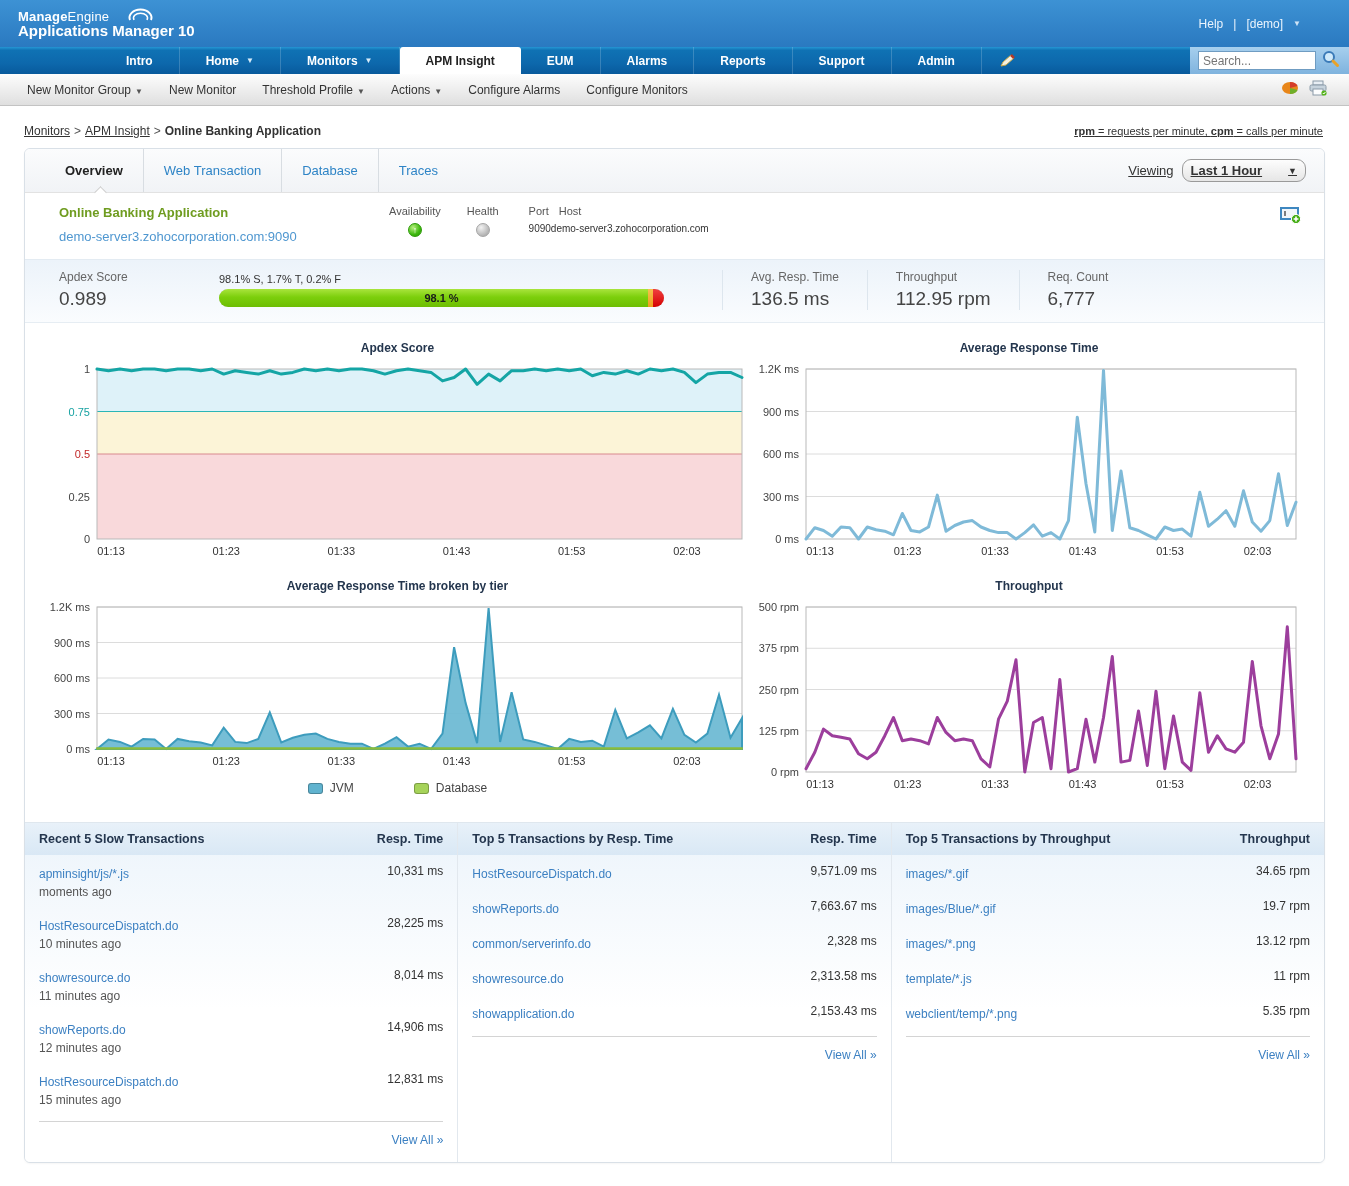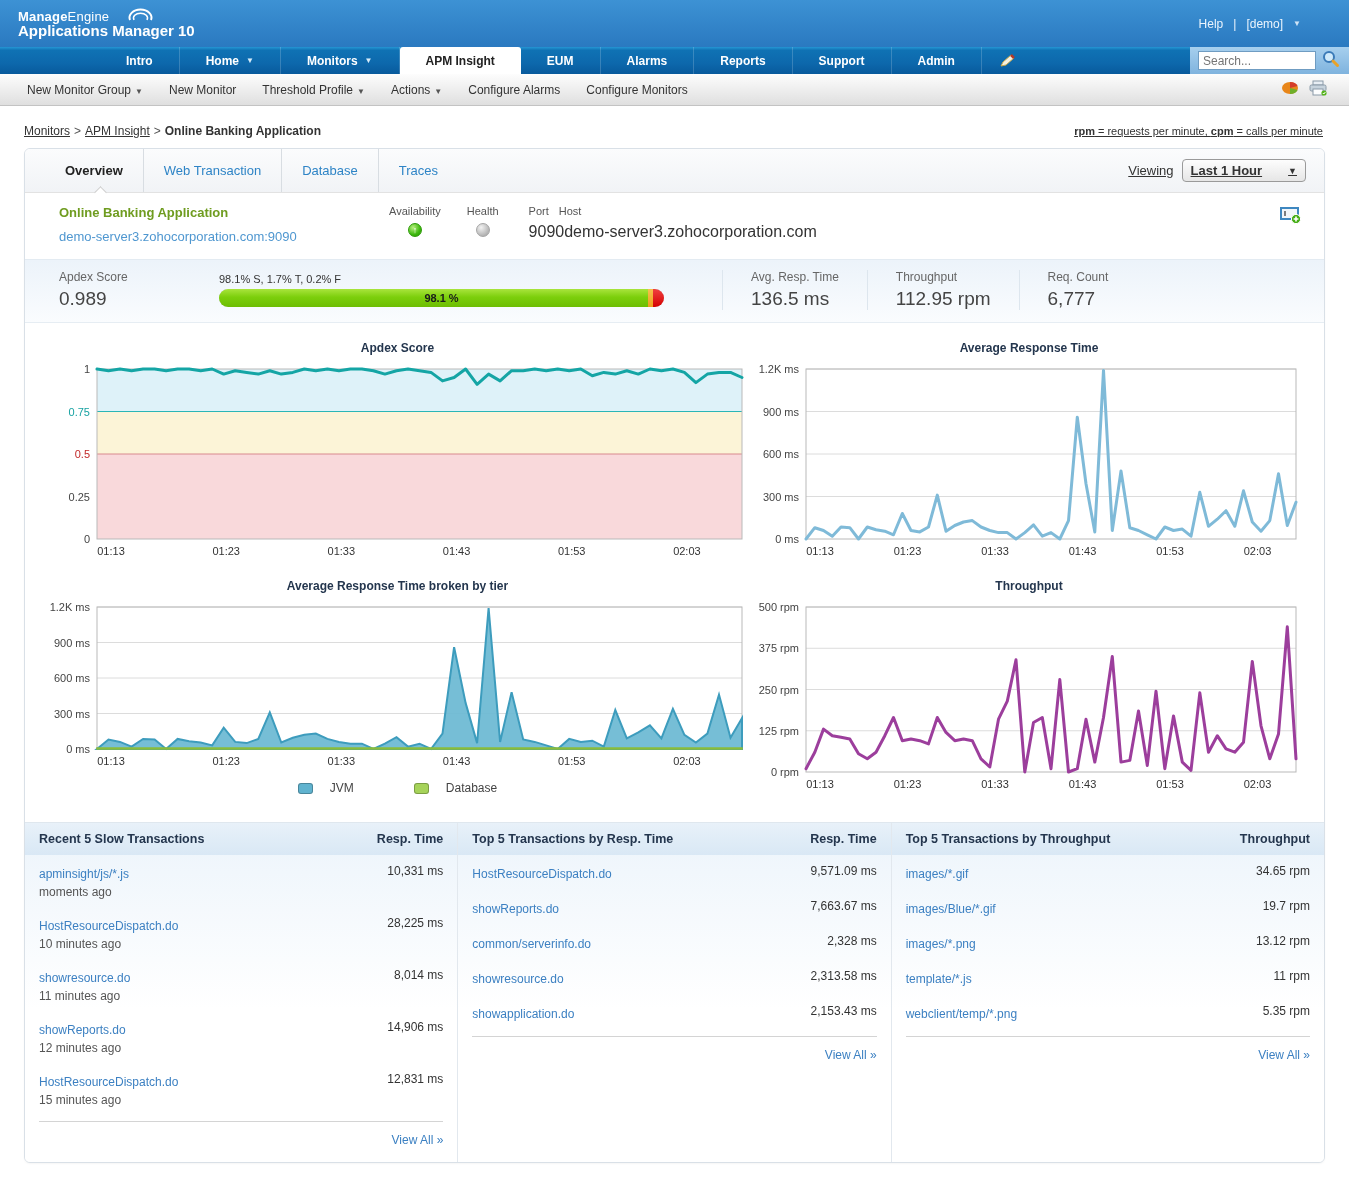--- a/index.html
+++ b/index.html
@@ -43,37 +43,37 @@
 
   
   .panel { margin:0 24px; border:1px solid #d9e0e7; border-radius:6px; background:#fff; box-shadow:0 1px 2px rgba(0,0,0,0.04); overflow:hidden; }
   .tabrow { display:flex; justify-content:space-between; align-items:center; background:linear-gradient(180deg,#fbfcfd,#f1f3f6); border-bottom:1px solid #e2e2e2; padding:0 18px 0 34px; height:44px; }
   .tabs { display:flex; align-items:center; height:100%; }
   .tab { font-size:13px; color:#2e84c6; padding:0 20px; cursor:pointer; position:relative; height:100%; display:flex; align-items:center; border-left:1px solid #d8dde2; }
   .tab:first-child { border-left:none; padding-left:6px; }
   .tab.active { color:#222; font-weight:bold; }
   .tab-arrow { position:absolute; bottom:-5px; left:50%; margin-left:-5px; width:9px; height:9px; background:#fff; border-left:1px solid #ccc; border-top:1px solid #ccc; transform:rotate(45deg); }
   .viewing { display:flex; align-items:center; gap:8px; font-size:13px; color:#333;text-decoration:underline; }
-  .vselect { border:1px solid #9a9a9a; border-radius:4px; background:linear-gradient(180deg,#fdfdfd,#e6e6e6); font-size:13px; font-weight:bold; padding:3px 8px; display:flex; align-items:center; gap:26px; cursor:pointer; }
+  .vselect { border:1px solid #9a9a9a; border-radius:9px; background:linear-gradient(180deg,#fdfdfd,#e6e6e6); font-size:13px; font-weight:bold; padding:3px 8px; display:flex; align-items:center; gap:26px; cursor:pointer; }
   .vselect .dd { font-size:9px; color:#333; }
 
   
   .appinfo { display:flex; align-items:flex-start; padding:12px 22px 14px 34px; }
   .app-id { width:330px; }
   .app-name { font-size:13px; font-weight:bold; color:#6f9c20; margin-bottom:7px; }
   .app-host { font-size:13px; color:#4f97d0; cursor:pointer; }
   .stat { text-align:center; margin-right:26px; }
   .stat .slabel { font-size:11px; color:#555; margin-bottom:6px; }
   .dot { width:14px; height:14px; border-radius:50%; margin:0 auto; position:relative; }
   .dot.green { background:radial-gradient(circle at 35% 30%,#b7f07e,#3db80e 60%,#2a9405); border:1px solid #2d9b08; color:#fff; font-size:9px; line-height:13px; }
   .dot.gray { background:radial-gradient(circle at 35% 30%,#f2f2f2,#b9b9b9 65%,#a2a2a2); border:1px solid #a5a5a5; }
   .porthost { margin-left:4px; }
   .porthost .labels { font-size:11px; color:#555; margin-bottom:6px; }
   .porthost .labels span { margin-right:10px; }
-  .porthost .value { font-size:16px; color:#333; }
+  .porthost .value { font-size:10px; color:#333; }
   .addicon { margin-left:auto; cursor:pointer; }
 
   
   .metrics { display:flex; align-items:center; background:linear-gradient(180deg,#ecf3fa,#fafcfe); border-top:1px solid #e3ebf2; border-bottom:1px solid #e6edf3; padding:10px 22px 12px 34px; }
   .metric .mlabel { font-size:12px; color:#666; margin-bottom:4px; }
   .metric .mvalue { font-size:19px; color:#444; }
   .m-apdex { width:160px; }
   .m-bar { width:445px; margin-right:30px; }
   .bar-caption { font-size:11px; color:#333; text-align:left; margin-bottom:4px; }
   .pbar { height:18px; border-radius:9px; overflow:hidden; display:flex; position:relative; box-shadow:inset 0 0 1px rgba(0,0,0,.4); }
@@ -86,21 +86,21 @@
   
   .charts { padding:18px 8px 4px 8px; }
   .chart-row { display:flex; justify-content:space-between; padding:0 12px; margin-bottom:16px; }
   .chart { display:flex; flex-direction:column; }
   .chart .ctitle { text-align:center; font-size:12px; font-weight:bold; color:#24364e; margin-bottom:8px; }
   .chart.cleft { width:705px; }
   .chart.cright { width:550px; }
   svg { overflow:visible; }
   svg text { font-family:"Liberation Sans",sans-serif; }
   .clegend { display:flex; justify-content:center; gap:60px; margin-top:8px; font-size:12px; color:#444; }
-  .clegend .litem { display:flex; align-items:center; gap:17px; cursor:pointer; }
+  .clegend .litem { display:flex; align-items:center; gap:7px; cursor:pointer; }
   .clegend .swatch { width:15px; height:11px; border-radius:3px; border:1px solid rgba(0,0,0,.25); }
 
   
   .tables { display:flex; background:linear-gradient(180deg,#ecf4fb,#ffffff 55%); border-top:1px solid #dfe7ee; margin-top:6px; }
   .tblock { flex:1; padding:0 0 14px 0; }
   .tblock + .tblock { border-left:1px solid #e2e8ee; }
   .thead { display:flex; justify-content:space-between; background:linear-gradient(180deg,#e8f1f9,#d9e8f5); padding:9px 14px; font-size:12.5px; font-weight:bold; color:#24364e;gap:20px; }
   .trow { display:flex; justify-content:space-between; align-items:flex-start; padding:9px 14px 8px 14px; }
   .trow .tname a { font-size:12px; color:#3c80c2; cursor:pointer; text-decoration:none; }
   .trow .tago { font-size:12px; color:#555; margin-top:3px; }

